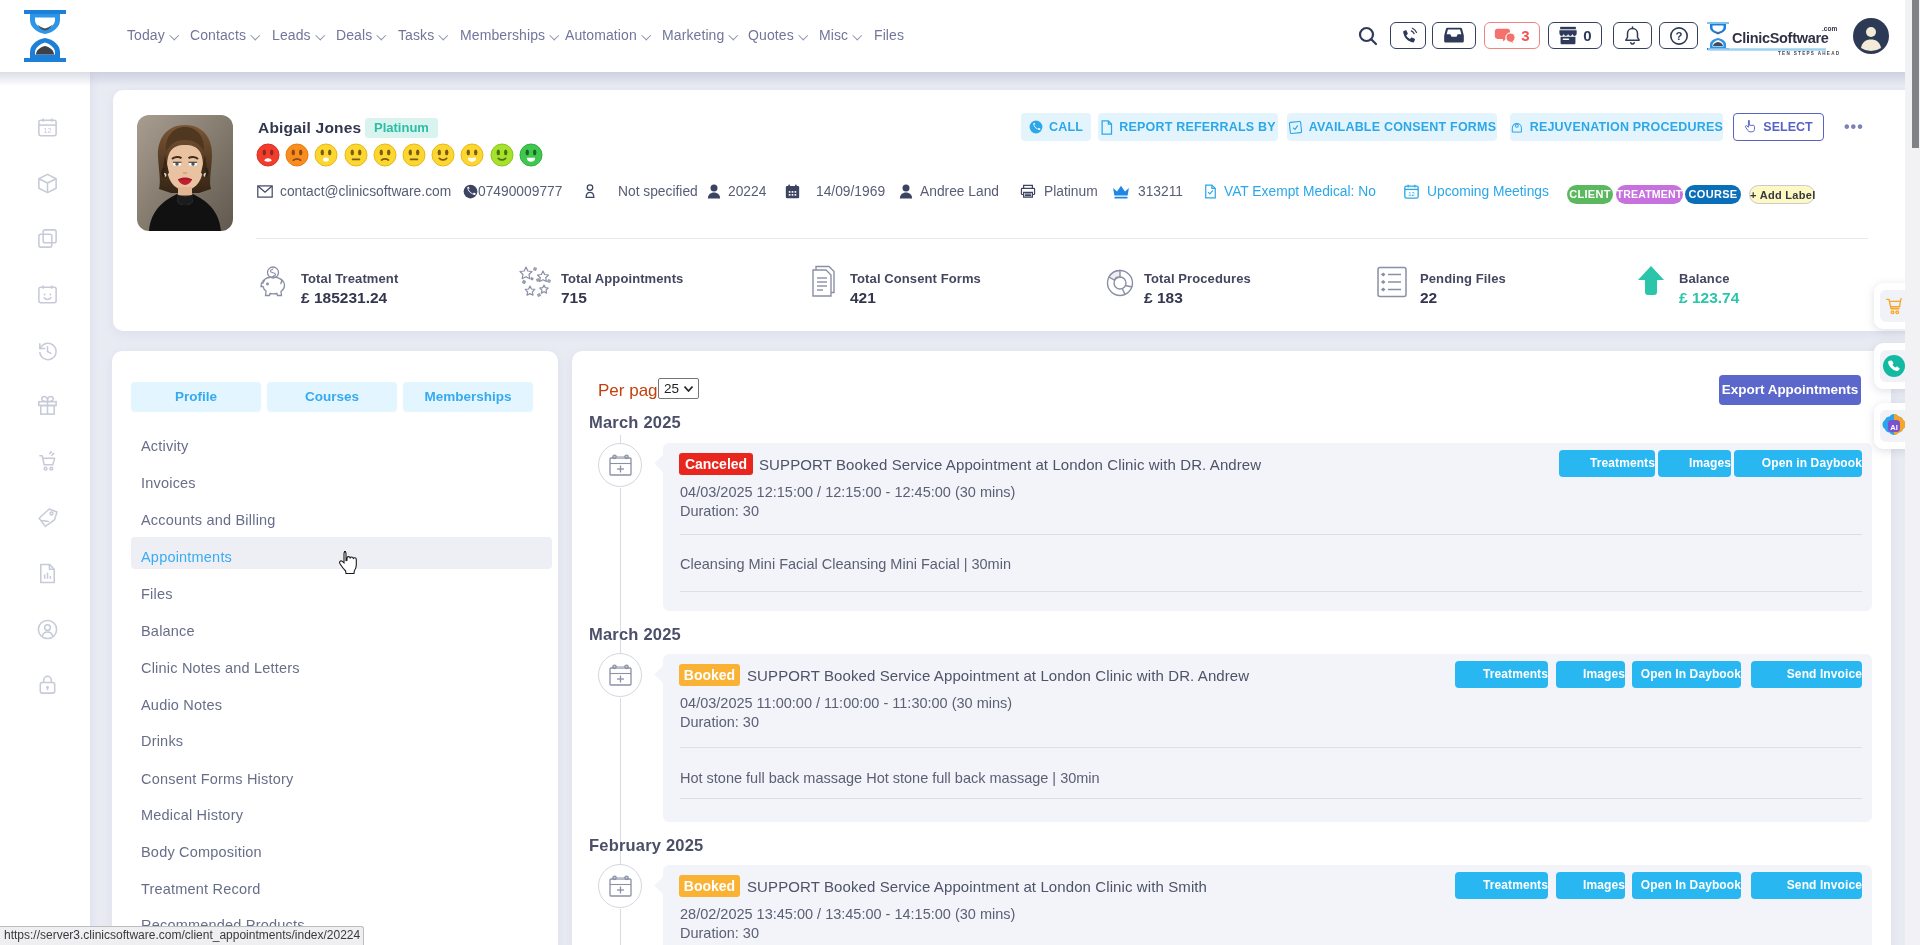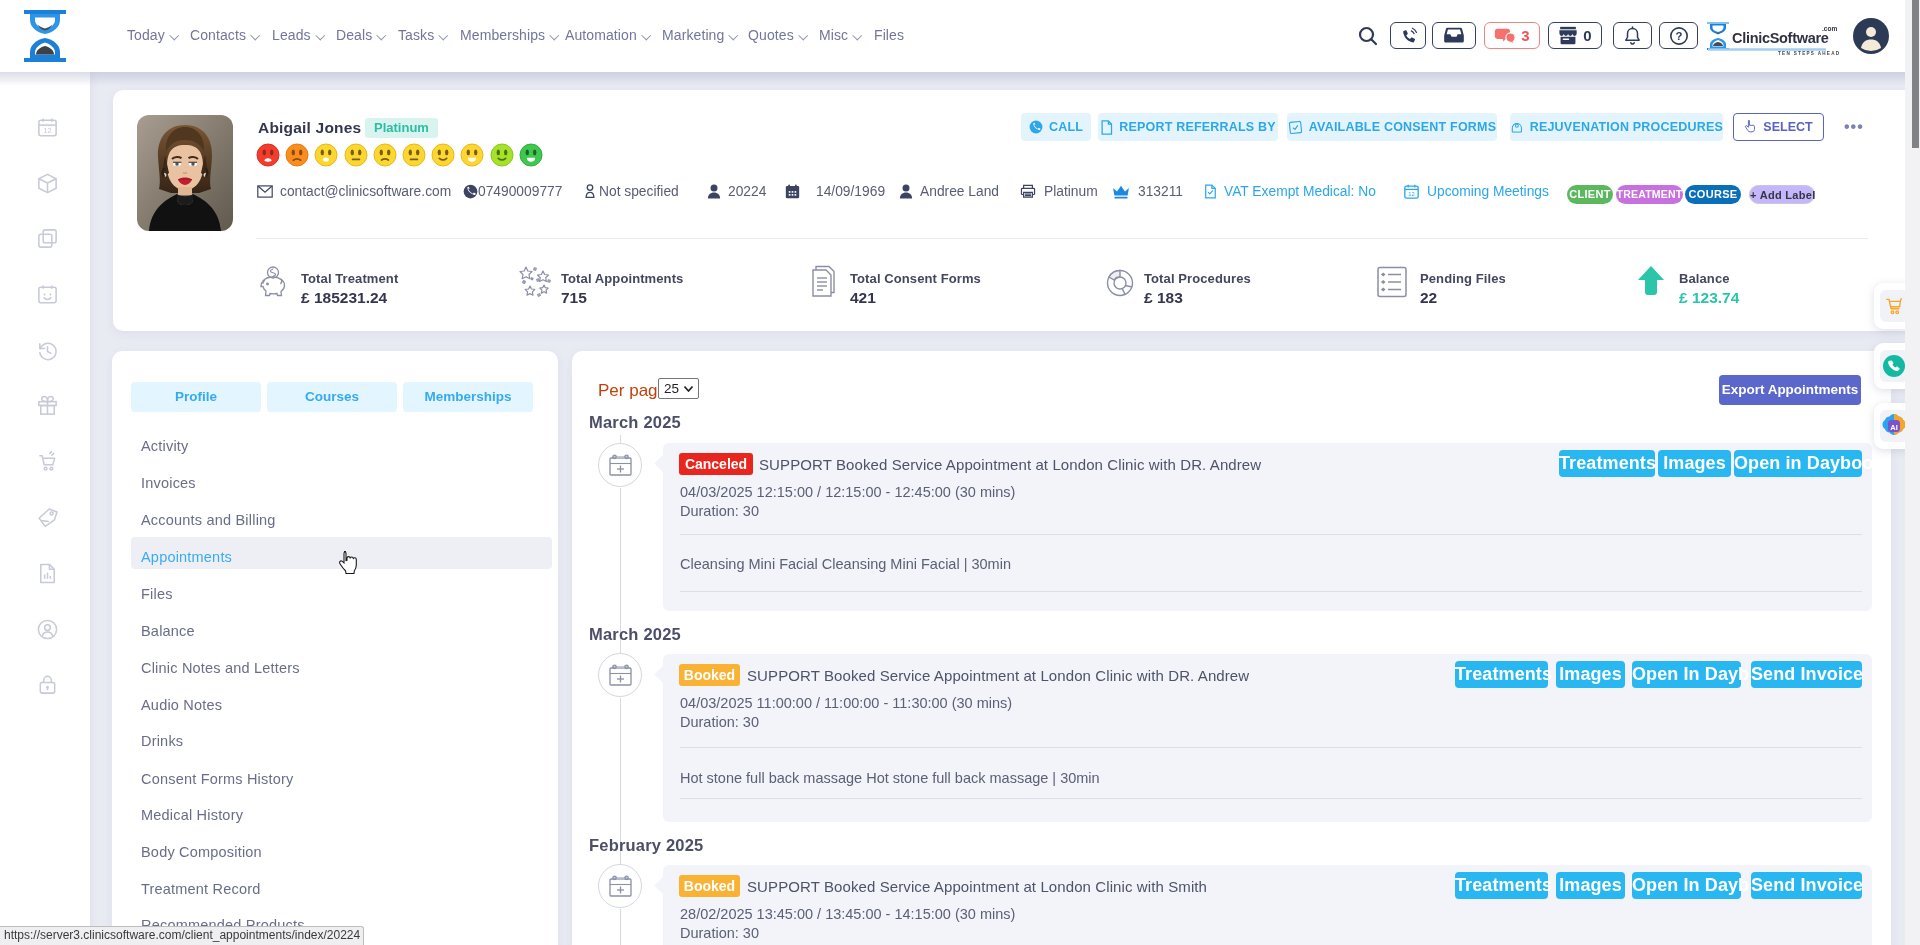--- a/index.html
+++ b/index.html
@@ -51,21 +51,21 @@
 .tline{position:absolute;left:48px;width:1px;background:#d9dbe4}
 .tcirc{position:absolute;left:26px;width:44px;height:44px;border:1px solid #d4d7e0;border-radius:50%;background:#fff;display:flex;align-items:center;justify-content:center}
 .apcard{position:absolute;left:91px;width:1209px;height:168px;background:#f2f4f9;border-radius:6px}
 .apcard .notch{position:absolute;left:-6px;top:14px;width:13px;height:13px;background:#f2f4f9;transform:rotate(45deg)}
 .badge{position:absolute;left:16px;top:10px;height:22px;border-radius:3px;color:#fff;font-size:14px;font-weight:700;text-align:center;line-height:22px}
 .aptitle{position:absolute;top:13px;font-size:15px;font-weight:500;color:#4e5368;letter-spacing:.1px;white-space:nowrap}
 .apdate{position:absolute;left:17px;top:41px;font-size:14.5px;color:#5b6075;font-weight:500}
 .apdur{position:absolute;left:17px;top:60px;font-size:14.5px;color:#5b6075;font-weight:500}
 .apdiv{position:absolute;left:17px;width:1182px;height:1px;background:#dcdee8}
 .apserv{position:absolute;left:17px;top:113px;font-size:14.5px;color:#5b6075;font-weight:500}
-.bbtn{position:absolute;top:7px;height:27px;border-radius:4px;background:#29b7f2;color:#fff;font-size:18px;font-weight:700;text-align:center;line-height:27px;letter-spacing:.1px;white-space:nowrap}
+.bbtn{position:absolute;top:7px;height:27px;border-radius:4px;background:#29b7f2;color:#fff;font-size:12px;font-weight:700;text-align:right;line-height:27px;letter-spacing:.1px;white-space:nowrap}
 
 .fcard{position:absolute;width:40px;height:46px;background:#fff;border-radius:9px;box-shadow:0 2px 8px rgba(140,145,170,.28);z-index:40}
 .fcard .inner{position:absolute;left:6px;top:7px;width:28px;height:32px;background:#f1f2f7;border-radius:6px;display:flex;align-items:center;justify-content:center}
 
 #sbtrack{position:absolute;right:0;top:0;width:15px;height:945px;background:#f2f2f4;z-index:60}
 #sbthumb{position:absolute;right:1px;top:0;width:7px;height:148px;background:#818286;z-index:61}
 
 #urltip{position:absolute;left:0;top:926px;width:364px;height:19px;background:#efeff1;border:1px solid #bdbdc0;border-left:none;border-bottom:none;border-radius:0 3px 0 0;font-size:12px;color:#3a3a3e;line-height:17px;padding-left:4px;z-index:70;white-space:nowrap;overflow:hidden}
 </style>
 </head>
@@ -366,21 +366,21 @@
       </svg>
       <span>contact@clinicsoftware.com</span>
     </div>
   <div class="crow" style="left:350px;">
       <svg width="15" height="15" viewBox="0 0 24 24" fill="#3d4461">
         <circle cx="12" cy="12" r="11"></circle>
         <path d="M8.2 7.2c.8 2.2 2.3 4.4 4.3 6.1 1 .9 2.1 1.6 3.2 2.1l1.5-1.4c.2-.2.5-.3.8-.1l2.2 1.2c.4.2.5.7.2 1l-1.3 1.5c-3-.3-6-1.9-8.4-4.3C8.3 10.9 7 8.2 6.8 5.5l1.6-1.1c.3-.2.8-.1 1 .2l1.1 2.2c.1.3.1.6-.1.8L8.2 7.2z" fill="#fff"></path>
       </svg>
       <span>07490009777</span>
     </div>
-  <div class="crow" style="left:471px;gap:3px">
+  <div class="crow" style="left:471px;gap:22px">
       <svg width="12" height="16" viewBox="0 0 14 18" fill="none" stroke="#3d4461" stroke-width="1.5">
         <circle cx="7" cy="5" r="3.2"></circle>
         <path d="M2.5 16.5 c0 -4 2 -6 4.5 -6 s4.5 2 4.5 6 z"></path>
       </svg>
       <span>Not specified</span>
     </div>
   <div class="crow" style="left:594px;gap:7px">
       <svg width="14" height="15" viewBox="0 0 16 17" fill="#3d4461">
         <circle cx="8" cy="4.5" r="4"></circle>
         <path d="M1 16.5 c0 -4.5 3 -7 7 -7 s7 2.5 7 7 z"></path>
@@ -442,21 +442,21 @@
         <line x1="5" y1="0.8" x2="5" y2="4.2"></line>
         <line x1="13" y1="0.8" x2="13" y2="4.2"></line>
         <line x1="1" y1="6.5" x2="17" y2="6.5"></line>
         <text x="9" y="14.5" text-anchor="middle" font-size="7" fill="#2aa7ea" stroke="none" font-family="Liberation Sans">12</text>
       </svg>
       <span>Upcoming Meetings</span>
     </div>
   <div class="pill" style="left:1454px;width:46px;background:#5cb85f">CLIENT</div>
   <div class="pill" style="left:1503px;width:67px;background:#c671de;font-size:10.5px;letter-spacing:.2px">TREATMENT</div>
   <div class="pill" style="left:1572px;width:56px;background:#0a6fb8">COURSE</div>
-  <div class="pill" style="left:1636px;width:66px;background:#c4b5fd;border:1px solid #c9c9cf;color:#35363f;font-size:11px;white-space:nowrap">+ Add Label</div>
+  <div class="pill" style="left:1636px;width:66px;background:#fef9c3;border:1px solid #c9c9cf;color:#35363f;font-size:11px;white-space:nowrap">+ Add Label</div>
   <div id="hdrdiv"></div>
 
   <div class="stat" style="left:143px">
     <svg class="ic" width="36" height="34" viewBox="0 0 36 34" fill="none" stroke="#8a8fa5" stroke-width="1.3">
         <circle cx="17" cy="7.5" r="5.5"></circle>
         <path d="M17 4.5 c-1.5 0 -2.5 .8 -2.5 1.8 c0 .9 .8 1.2 2.5 1.5 c1.7 .3 2.5 .6 2.5 1.5 c0 1 -1 1.8 -2.5 1.8 m0 -7.6 v-1 m0 8.6 v1" stroke-width="1.1"></path>
         <path d="M7 16 c2 -2.5 5.5 -4 10 -4 c6.5 0 11.5 3.5 11.5 8.5 c0 2.5 -1.5 4.5 -3.5 6 l.5 4 h-4 l-.5 -2 c-2.5 .5 -5 .5 -7 0 l-.5 2 h-4 l.5 -4.5 c-1.5 -1 -2.5 -2.5 -3 -4.5 h-2 l.5 -3.5 h1.5 c.2 -.7 .5 -1.4 1 -2 z"></path>
         <path d="M25 14 c1 1.5 1 3.5 -.5 5" stroke-width="1.1"></path>
         <circle cx="11.5" cy="19" r=".8" fill="#8a8fa5"></circle>
       </svg>

